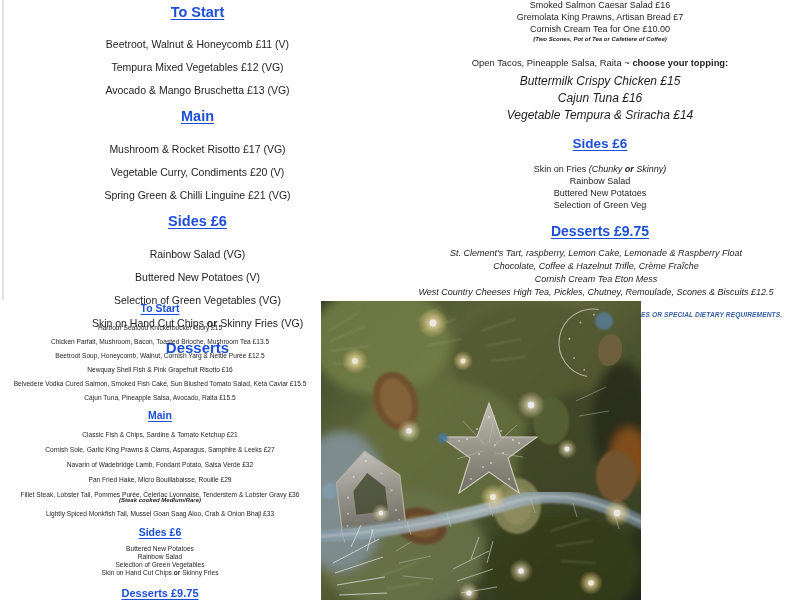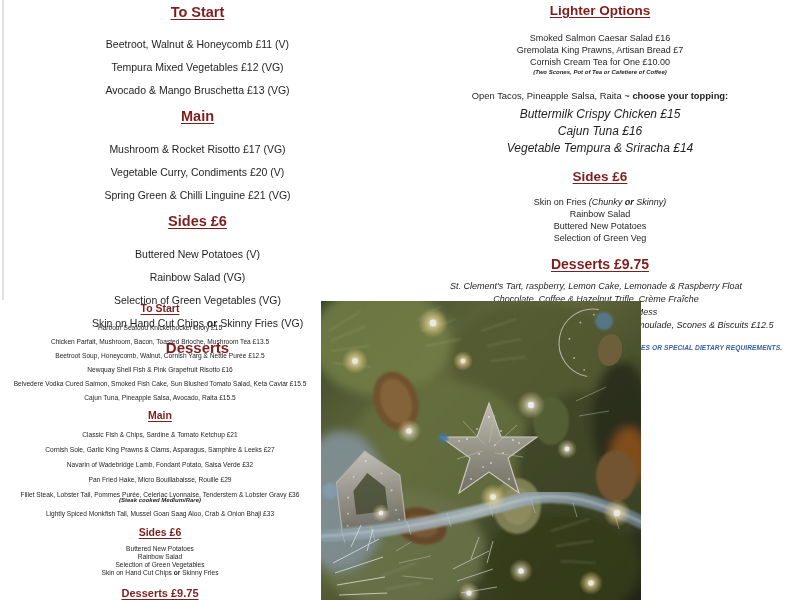--- a/index.html
+++ b/index.html
@@ -20,21 +20,21 @@
 
   
   .left-rule {
     position: absolute;
     left: 2px; top: 0; width: 2px; height: 300px;
     background: #e2e2e4;
   }
 
   
   .hd {
-    color: #7f1d1d;
+    color: #1d4ed8;
     font-weight: bold;
     text-align: center;
     text-decoration: underline;
     text-underline-offset: 2px;
     line-height: 1.1;
   }
   .hd.no-underline { text-decoration: none; }
   .itm { text-align: center; color: #1e1e1e; }
   .note { font-style: italic; font-weight: bold; font-size: 6px; text-align: center; color: #1e1e1e; }
   b.em { font-weight: bold; }
@@ -125,22 +125,22 @@
 
     <div class="hd h-main">Main</div>
     <div class="sec">
       <div class="itm">Mushroom &amp; Rocket Risotto £17 (VG)</div>
       <div class="itm">Vegetable Curry, Condiments £20 (V)</div>
       <div class="itm">Spring Green &amp; Chilli Linguine £21 (VG)</div>
     </div>
 
     <div class="hd h-sides">Sides £6</div>
     <div class="sec">
+      <div class="itm">Rainbow Salad (VG)</div>
       <div class="itm">Buttered New Potatoes (V)</div>
-      <div class="itm">Rainbow Salad (VG)</div>
       <div class="itm">Selection of Green Vegetables (VG)</div>
       <div class="itm"><span>Skin on Hand Cut Chips </span><b class="em">or</b><span> Skinny Fries (VG)</span></div>
     </div>
 
     <div class="hd h-des no-underline">Desserts</div>
   </div>
 
   <div id="col-lower-left">
 
     <div class="hd h-start">To Start</div>
@@ -171,21 +171,20 @@
       <div class="itm">Selection of Green Vegetables</div>
       <div class="itm"><span>Skin on Hand Cut Chips </span><b class="em">or</b><span> Skinny Fries</span></div>
     </div>
 
     <div class="hd big h-des">Desserts £9.75</div>
 
   </div>
 
   <div id="col-right">
 
-    <div class="hd h-light">Lighter Options</div>
     <div class="blk-light">
       <div class="itm">Smoked Salmon Caesar Salad £16</div>
       <div class="itm">Gremolata King Prawns, Artisan Bread £7</div>
       <div class="itm">Cornish Cream Tea for One £10.00</div>
       <div class="note subnote">(Two Scones, Pot of Tea or Cafetiere of Coffee)</div>
     </div>
 
     <div class="itm tacos-head"><span>Open Tacos, Pineapple Salsa, Raita ~ </span><b class="em">choose your topping:</b></div>
     <div class="blk-tacos">
       <div class="itm">Buttermilk Crispy Chicken £15</div>

